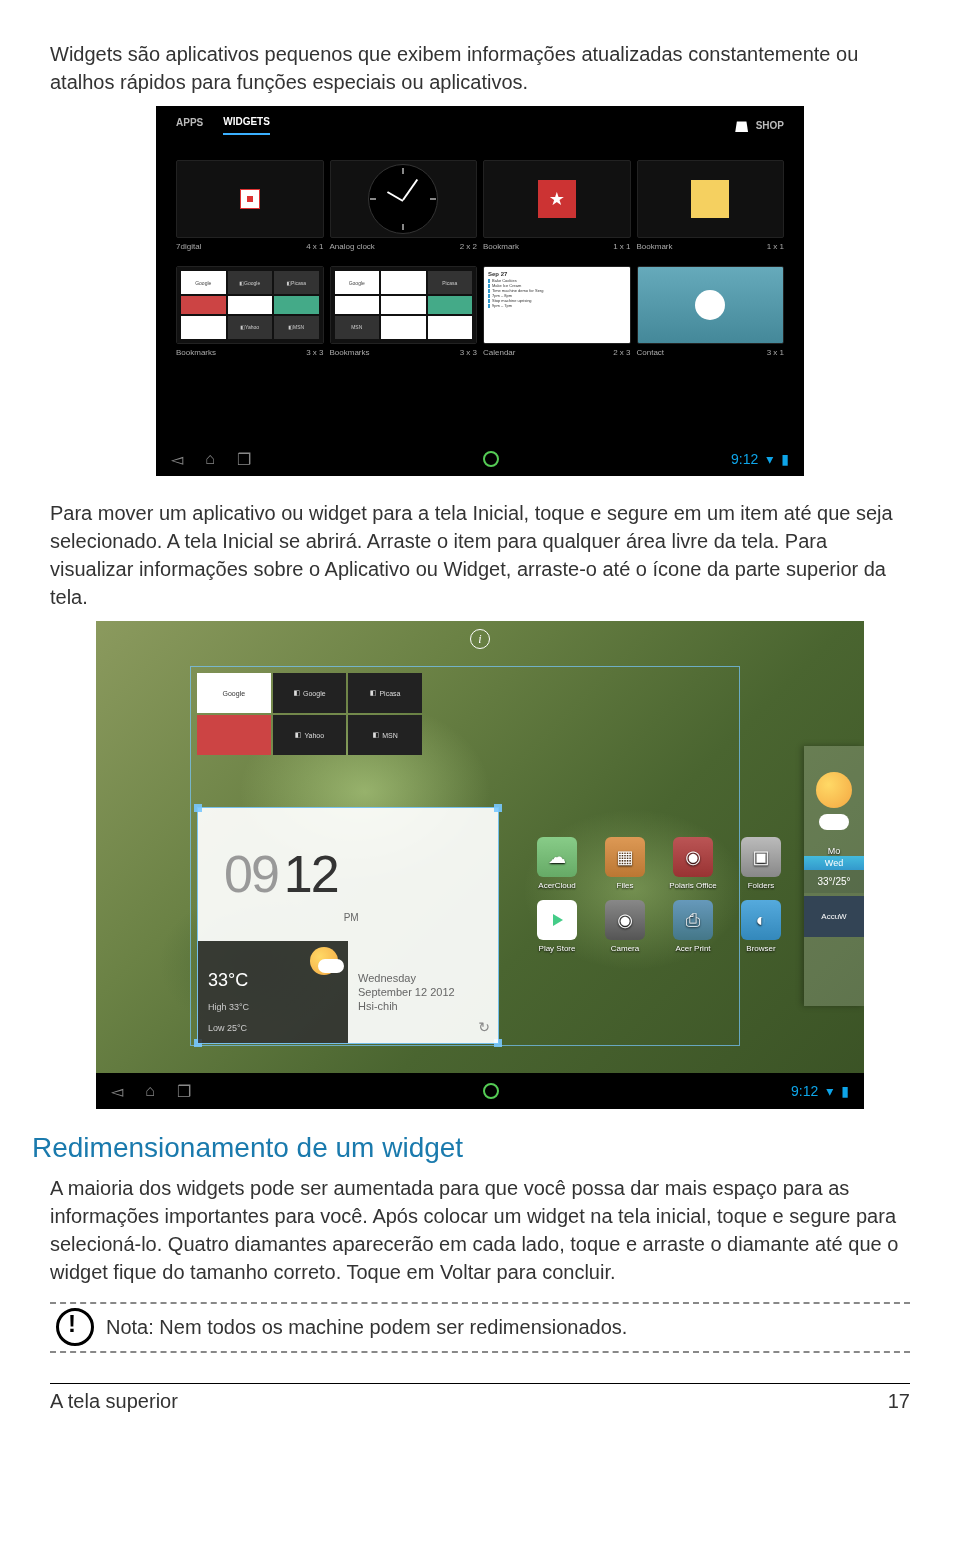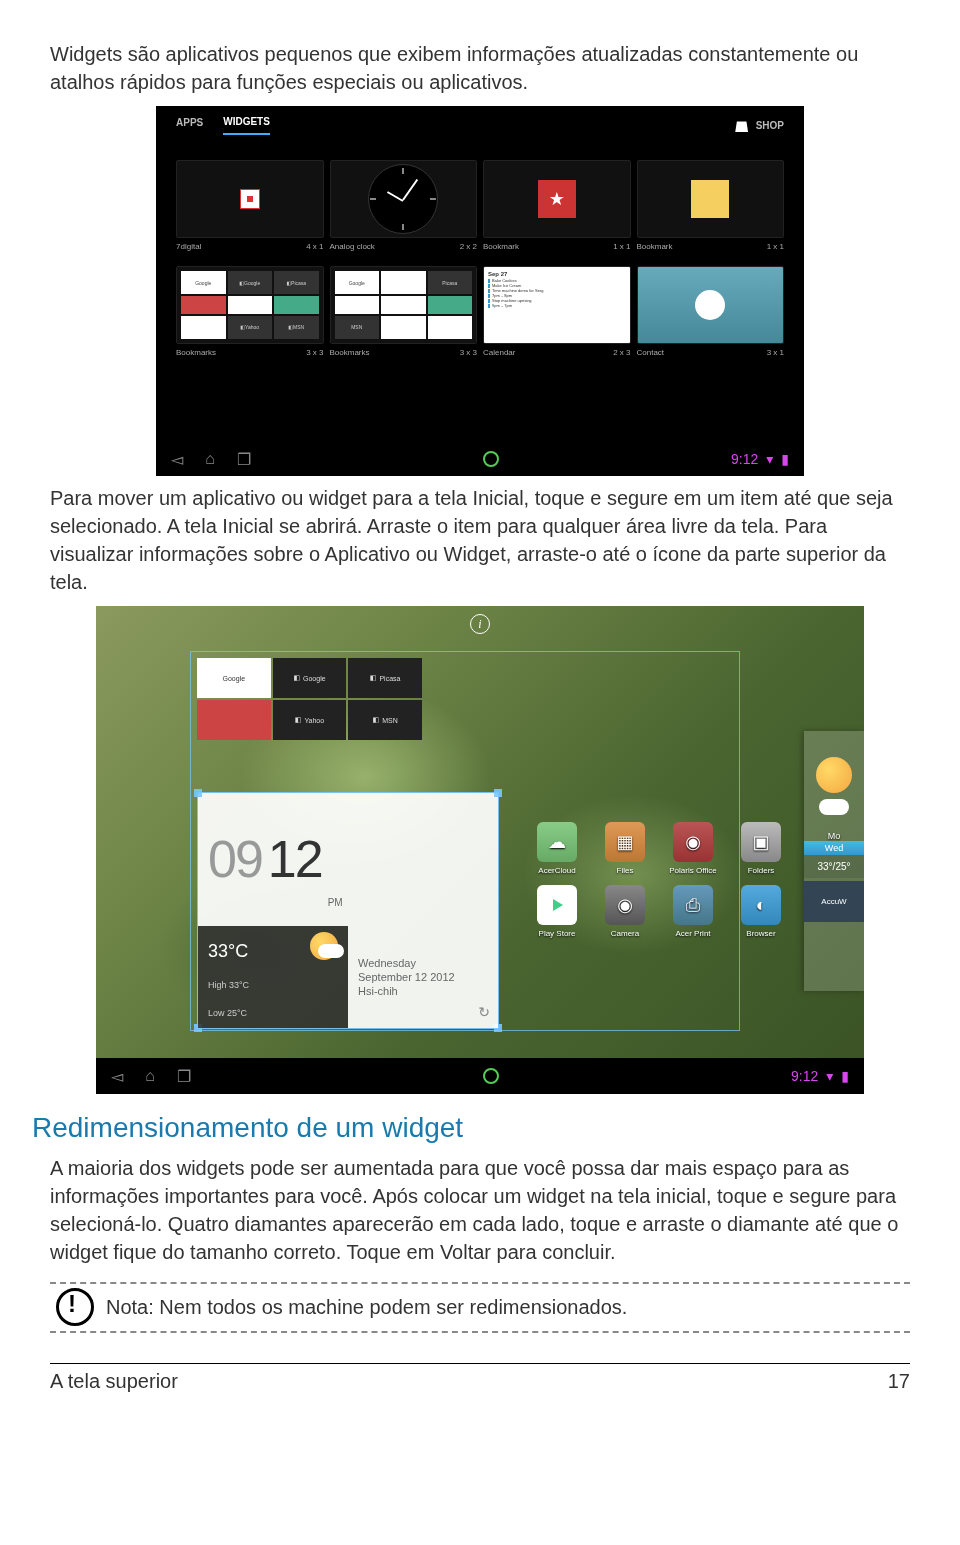--- a/index.html
+++ b/index.html
@@ -1,19 +1,19 @@
 <!DOCTYPE html>
 <html><head>
 <meta charset="utf-8">
 <style>
 *{margin:0;padding:0;box-sizing:border-box}
 body{font-family:Arial,sans-serif;width:960px;color:#333;background:#fff}
 .page{padding:40px 50px 20px}
 .body-text{font-size:20px;line-height:1.4;margin-bottom:8px}
-.screenshot{display:block;margin:10px auto 8px;background:#000}
+.screenshot{display:block;margin:10px auto 23px;background:#000}
 .ss1{width:648px;height:370px;position:relative;overflow:hidden}
 .tabs-row{display:flex;align-items:center;padding:10px 20px;gap:20px;font-size:10px;color:#bbb;font-weight:bold}
 .tab{padding-bottom:6px;cursor:pointer}
 .tab.active{border-bottom:2px solid #3bb0ff;color:#fff}
 .shop-group{margin-left:auto;display:flex;align-items:center;gap:6px}
 .shop-icon{width:16px;height:16px;background:#fff;clip-path:polygon(20% 25%,80% 25%,90% 90%,10% 90%);position:relative}
 .widget-grid{display:grid;grid-template-columns:repeat(4,1fr);gap:6px;padding:0 20px;margin-top:15px}
 .widget-cell{height:100px;position:relative}
 .widget-preview{width:100%;height:78px;background:#111;border:1px solid #222;border-radius:2px;display:flex;align-items:center;justify-content:center;position:relative;overflow:hidden}
 .widget-label{display:flex;justify-content:space-between;font-size:8px;color:#aaa;margin-top:4px}
@@ -36,43 +36,43 @@
 .bm-tile.blue{background:#4a8}
 .cal-widget{width:100%;height:100%;background:#fff;font-size:5px;padding:4px;color:#333;text-align:left}
 .cal-date{font-weight:bold;font-size:6px;margin-bottom:2px}
 .cal-item{border-left:2px solid #39c;padding-left:2px;margin:1px 0;font-size:4px;line-height:1}
 .contact-widget{width:100%;height:100%;background:linear-gradient(#6ab,#489);display:flex;align-items:center;justify-content:center}
 .contact-av{width:30px;height:30px;border-radius:50%;background:#fff}
 .statusbar{position:absolute;bottom:0;left:0;right:0;height:34px;background:#000;display:flex;align-items:center;padding:0 15px;gap:22px}
 .nav-icon{color:#888;font-size:16px}
 .sb-center{flex:1;display:flex;justify-content:center}
 .sb-ring{width:16px;height:16px;border:2px solid #5c5;border-radius:50%}
-.sb-right{display:flex;align-items:center;gap:8px;color:#d946ef;font-size:14px}
+.sb-right{display:flex;align-items:center;gap:8px;color:#0ea5e9;font-size:14px}
 
 .ss2{width:768px;height:488px;position:relative;overflow:hidden;background:linear-gradient(135deg,#8b9a5e 0%,#6b8245 30%,#4a6530 60%,#3a5225 100%)}
 .leaf-overlay{position:absolute;inset:0;background:radial-gradient(ellipse 250px 180px at 35% 35%,rgba(200,230,150,0.5),transparent 50%),radial-gradient(ellipse 220px 160px at 70% 55%,rgba(180,210,130,0.4),transparent 50%),radial-gradient(ellipse 180px 140px at 20% 70%,rgba(70,100,50,0.6),transparent 50%)}
 .info-icon{position:absolute;top:8px;left:50%;transform:translateX(-50%);width:20px;height:20px;border:1.5px solid #fff;border-radius:50%;color:#fff;font-size:12px;display:flex;align-items:center;justify-content:center;font-family:serif;font-style:italic}
 .drop-frame{position:absolute;top:45px;left:94px;width:550px;height:380px;border:1px solid rgba(120,200,255,0.7)}
 .bm-widget{position:absolute;top:6px;left:6px;width:225px;height:82px;display:grid;grid-template-columns:repeat(3,1fr);gap:2px}
 .bw-tile{background:#fff;font-size:7px;color:#333;display:flex;align-items:center;justify-content:center}
 .bw-tile.dark{background:#222;color:#ddd;gap:3px}
 .selection-frame{position:absolute;border:1px solid rgba(120,200,255,0.9)}
 .sf-clock{top:140px;left:6px;width:302px;height:237px}
 .selection-frame::before,.selection-frame::after,.sf-corner{content:"";position:absolute;width:8px;height:8px;background:rgba(120,200,255,0.9)}
 .selection-frame::before{top:-4px;left:-4px}
 .selection-frame::after{top:-4px;right:-4px}
 .sf-bl{bottom:-4px;left:-4px}
 .sf-br{bottom:-4px;right:-4px}
 .clock-widget{width:100%;height:100%;display:flex;flex-direction:column}
-.clock-top{flex:1.3;background:rgba(255,255,255,0.92);display:flex;align-items:center;padding:0 10px}
+.clock-top{flex:1.3;background:rgba(255,255,255,0.92);display:flex;align-items:center;padding:0 26px}
 .clock-hr{font-size:52px;font-weight:300;color:#999;letter-spacing:-2px}
 .clock-mn{font-size:52px;font-weight:300;color:#333;letter-spacing:-2px;margin-left:6px}
 .clock-pm{font-size:10px;color:#666;align-self:flex-end;margin:0 0 18px 6px}
 .clock-bot{flex:1;display:flex}
-.cw-weather{flex:1;background:rgba(50,50,50,0.88);color:#fff;padding:10px;font-size:11px;display:flex;flex-direction:column;justify-content:flex-end;gap:18px;position:relative}
+.cw-weather{flex:1;background:rgba(50,50,50,0.88);color:#fff;padding:10px;font-size:11px;display:flex;flex-direction:column;justify-content:flex-end;gap:11px;position:relative}
 .cw-sun{position:absolute;top:6px;right:10px;width:28px;height:28px;border-radius:50%;background:radial-gradient(circle at 35% 35%,#ffd966,#f4a742)}
 .cw-cloud{position:absolute;top:18px;right:4px;width:26px;height:14px;background:#fff;border-radius:10px}
 .cw-temp{font-size:18px}
 .cw-hl{font-size:9px;color:#ccc}
 .cw-date{flex:1;background:rgba(255,255,255,0.92);padding:10px;font-size:11px;color:#666;display:flex;flex-direction:column;justify-content:center;gap:2px;position:relative}
 .cw-refresh{position:absolute;bottom:8px;right:8px;color:#888;font-size:14px}
 .app-icons{position:absolute;top:170px;left:340px;display:grid;grid-template-columns:repeat(4,52px);gap:10px 16px}
 .app-ico{display:flex;flex-direction:column;align-items:center;gap:4px;color:#fff;font-size:8px;text-shadow:0 1px 2px #000}
 .ai-box{width:40px;height:40px;border-radius:6px;display:flex;align-items:center;justify-content:center;font-size:18px}
 .ai-cloud{background:linear-gradient(#8c8,#6a6)}

